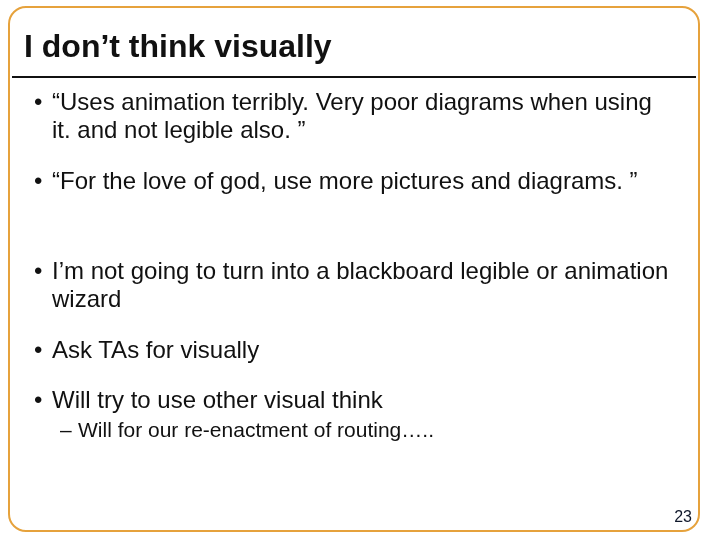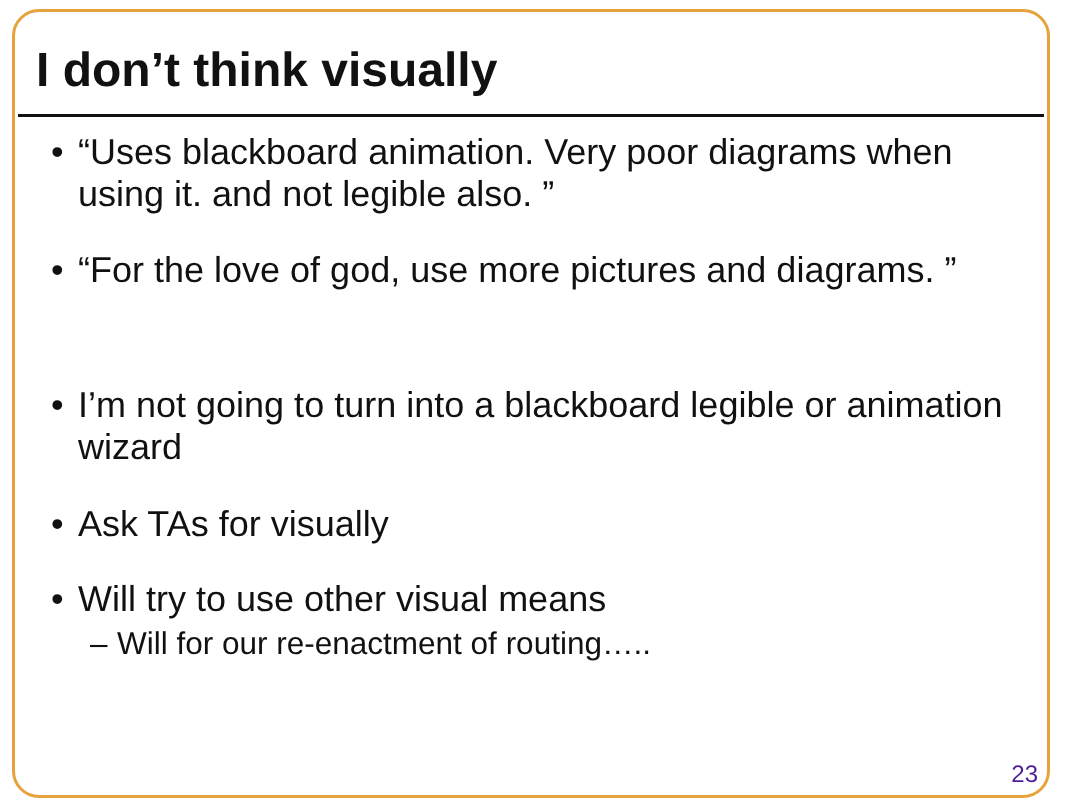--- a/index.html
+++ b/index.html
@@ -69,55 +69,55 @@
     flex: 0 0 auto;
     width: 18px;
   }
   .sub .txt { flex: 1 1 auto; }
   .gap-large { margin-bottom: 62px; }
   .pgnum {
     position: absolute;
     right: 16px;
     bottom: 14px;
     font-size: 16px;
-    color: #4c1d95;
+    color: #0f172a;
   }
 </style>
 </head>
 <body>
 
 <div class="slide">
   <div class="frame">
     <div class="title">I don’t think visually</div>
     <div class="title-rule"></div>
     <div class="body">
 
       <div class="bullet">
         <div class="dot">•</div>
-        <div class="txt">“Uses blackboard animation. Very poor diagrams when using it. and not legible also. ”</div>
+        <div class="txt">“Uses animation terribly. Very poor diagrams when using it. and not legible also. ”</div>
       </div>
 
       <div class="bullet gap-large">
         <div class="dot">•</div>
         <div class="txt">“For the love of god, use more pictures and diagrams. ”</div>
       </div>
 
       <div class="bullet">
         <div class="dot">•</div>
         <div class="txt">I’m not going to turn into a blackboard legible or animation wizard</div>
       </div>
 
       <div class="bullet">
         <div class="dot">•</div>
         <div class="txt">Ask TAs for visually</div>
       </div>
 
       <div class="bullet" style="margin-bottom:4px">
         <div class="dot">•</div>
-        <div class="txt">Will try to use other visual means</div>
+        <div class="txt">Will try to use other visual think</div>
       </div>
 
       <div class="sub">
         <div class="dash">–</div>
         <div class="txt">Will for our re-enactment of routing…..</div>
       </div>
 
     </div>
   </div>
   <div class="pgnum">23</div>

